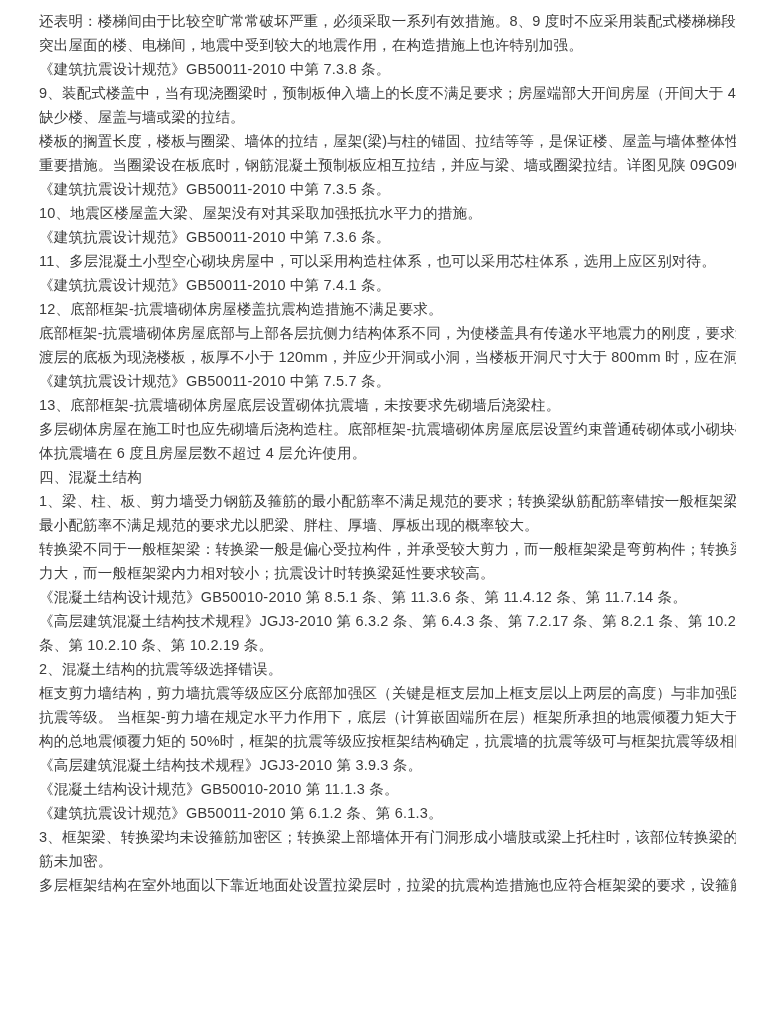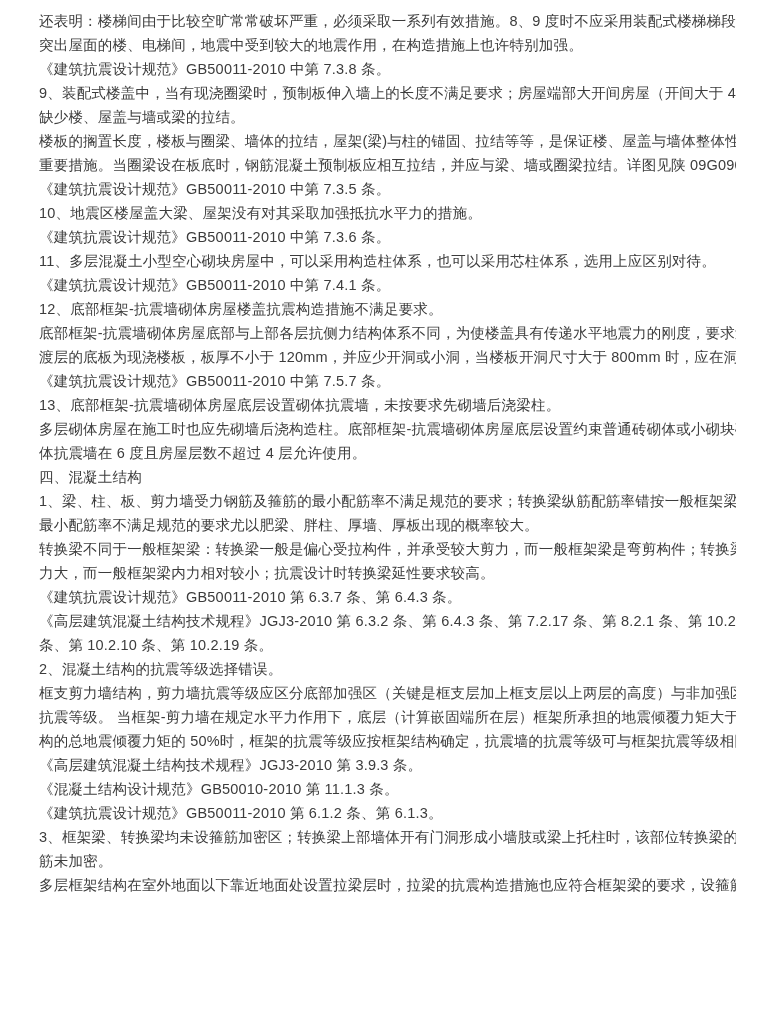--- a/index.html
+++ b/index.html
@@ -48,21 +48,21 @@
       <div class="text-line">渡层的底板为现浇楼板，板厚不小于 120mm，并应少开洞或小洞，当楼板开洞尺寸大于 800mm 时，应在洞口</div>
       <div class="text-line">《建筑抗震设计规范》GB50011-2010 中第 7.5.7 条。</div>
       <div class="text-line">13、底部框架-抗震墙砌体房屋底层设置砌体抗震墙，未按要求先砌墙后浇梁柱。</div>
       <div class="text-line">多层砌体房屋在施工时也应先砌墙后浇构造柱。底部框架-抗震墙砌体房屋底层设置约束普通砖砌体或小砌块砌</div>
       <div class="text-line">体抗震墙在 6 度且房屋层数不超过 4 层允许使用。</div>
       <div class="text-line">四、混凝土结构</div>
       <div class="text-line">1、梁、柱、板、剪力墙受力钢筋及箍筋的最小配筋率不满足规范的要求；转换梁纵筋配筋率错按一般框架梁要</div>
       <div class="text-line">最小配筋率不满足规范的要求尤以肥梁、胖柱、厚墙、厚板出现的概率较大。</div>
       <div class="text-line">转换梁不同于一般框架梁：转换梁一般是偏心受拉构件，并承受较大剪力，而一般框架梁是弯剪构件；转换梁内</div>
       <div class="text-line">力大，而一般框架梁内力相对较小；抗震设计时转换梁延性要求较高。</div>
-      <div class="text-line">《建筑抗震设计规范》GB50011-2010 第 6.3.7 条、第 6.4.3 条。</div>
+      <div class="text-line">《混凝土结构设计规范》GB50010-2010 第 8.5.1 条、第 11.3.6 条、第 11.4.12 条、第 11.7.14 条。</div>
       <div class="text-line">《高层建筑混凝土结构技术规程》JGJ3-2010 第 6.3.2 条、第 6.4.3 条、第 7.2.17 条、第 8.2.1 条、第 10.2.7</div>
       <div class="text-line">条、第 10.2.10 条、第 10.2.19 条。</div>
       <div class="text-line">2、混凝土结构的抗震等级选择错误。</div>
       <div class="text-line">框支剪力墙结构，剪力墙抗震等级应区分底部加强区（关键是框支层加上框支层以上两层的高度）与非加强区的</div>
       <div class="text-line">抗震等级。 当框架-剪力墙在规定水平力作用下，底层（计算嵌固端所在层）框架所承担的地震倾覆力矩大于结</div>
       <div class="text-line">构的总地震倾覆力矩的 50%时，框架的抗震等级应按框架结构确定，抗震墙的抗震等级可与框架抗震等级相同。</div>
       <div class="text-line">《高层建筑混凝土结构技术规程》JGJ3-2010 第 3.9.3 条。</div>
       <div class="text-line">《混凝土结构设计规范》GB50010-2010 第 11.1.3 条。</div>
       <div class="text-line">《建筑抗震设计规范》GB50011-2010 第 6.1.2 条、第 6.1.3。</div>
       <div class="text-line">3、框架梁、转换梁均未设箍筋加密区；转换梁上部墙体开有门洞形成小墙肢或梁上托柱时，该部位转换梁的箍</div>

